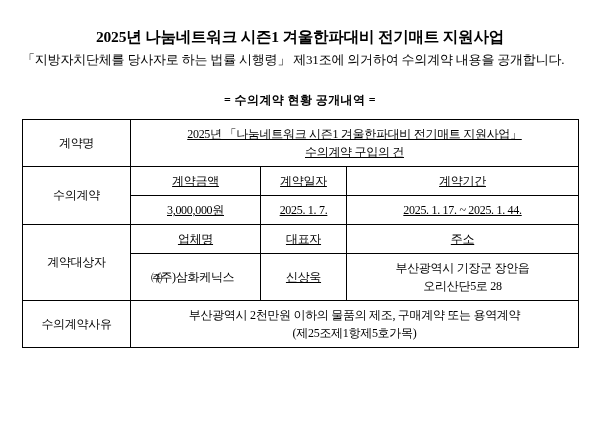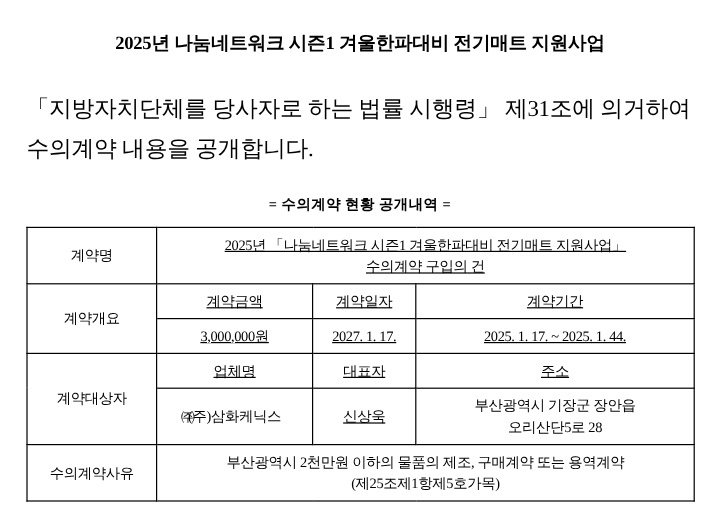--- a/index.html
+++ b/index.html
@@ -27,22 +27,21 @@
     font-weight: bold;
     line-height: 1.55;
     letter-spacing: -0.2px;
     margin-top: 4px;
   }
   .doc-title .line {
     display: block;
     margin-top: 15px;
   }
   .intro {
-    margin-top: 26px;
-    font-size: 19px;
+    font-size: 13px;
     line-height: 1.75;
     letter-spacing: -0.2px;
     text-align: left;
   }
   .section-head {
     margin-top: 20px;
     text-align: center;
     font-size: 12px;
     font-weight: bold;
     letter-spacing: 0.4px;
@@ -108,28 +107,28 @@
     </colgroup>
     <tbody>
       <tr>
         <td class="label">계약명</td>
         <td colspan="3" class="cellpad-lg">
           <span class="sub">2025년 「나눔네트워크 시즌1 겨울한파대비 전기매트 지원사업」</span>
           <span class="sub">수의계약 구입의 건</span>
         </td>
       </tr>
       <tr>
-        <td class="label" rowspan="2">계약개요</td>
+        <td class="label" rowspan="2">수의계약</td>
         <td class="cellpad-lg">계약금액</td>
         <td class="cellpad-lg">계약일자</td>
         <td class="cellpad-lg">계약기간</td>
       </tr>
       <tr>
         <td class="cellpad-lg">3,000,000원</td>
-        <td class="cellpad-lg">2027. 1. 17.</td>
+        <td class="cellpad-lg">2025. 1. 7.</td>
         <td class="cellpad-lg">2025. 1. 17. ~ 2025. 1. 44.</td>
       </tr>
       <tr>
         <td class="label" rowspan="2">계약대상자</td>
         <td class="cellpad-lg">업체명</td>
         <td class="cellpad-lg">대표자</td>
         <td class="cellpad-lg">주소</td>
       </tr>
       <tr>
         <td class="cellpad-lg">

